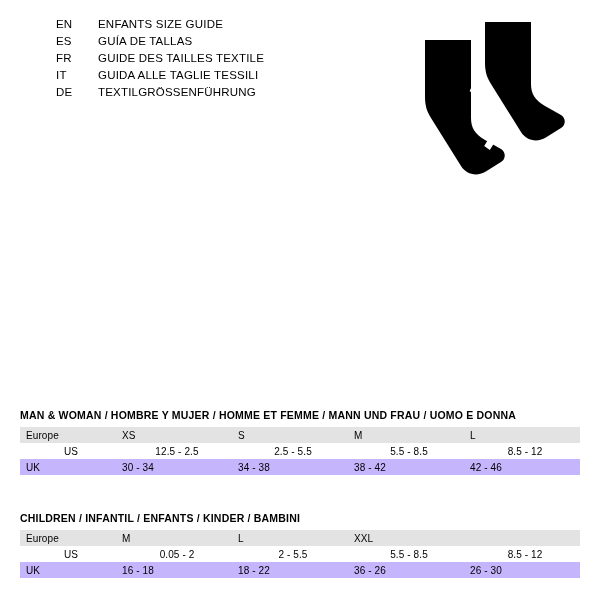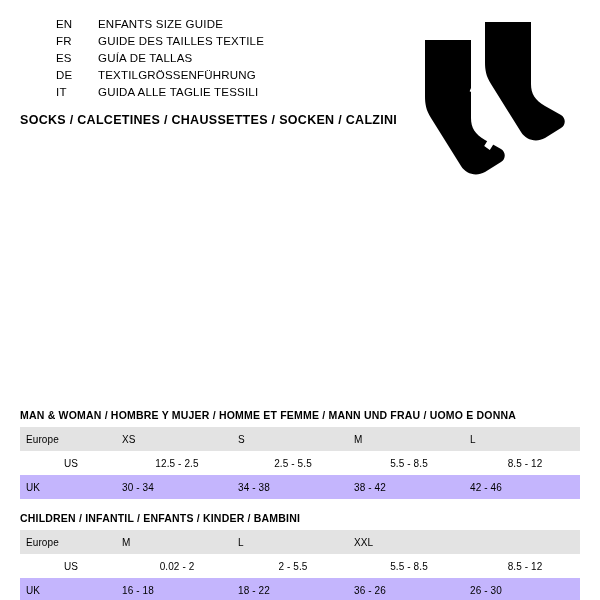--- a/index.html
+++ b/index.html
@@ -79,21 +79,21 @@
     margin-bottom: 6px;
   }
 
   table.size-table {
     border-collapse: collapse;
     width: 560px;
     table-layout: fixed;
   }
   table.size-table td {
     font-size: 10px;
-    height: 24px;
+    height: 16px;
     padding: 0 0 0 6px;
     vertical-align: middle;
     letter-spacing: 0.1px;
   }
   table.size-table tr.head td {
     background: #e3e3e3;
   }
   table.size-table tr.band td {
     background: #c4b5fd;
   }
@@ -111,38 +111,37 @@
 <body>
 
 <div class="page">
 
   <div class="lang-block">
     <div class="lang-row">
       <div class="lang-code">EN</div>
       <div class="lang-text">ENFANTS SIZE GUIDE</div>
     </div>
     <div class="lang-row">
+      <div class="lang-code">ES</div>
+      <div class="lang-text">GUÍA DE TALLAS</div>
+    </div>
+    <div class="lang-row">
       <div class="lang-code">FR</div>
       <div class="lang-text">GUIDE DES TAILLES TEXTILE</div>
     </div>
     <div class="lang-row">
-      <div class="lang-code">ES</div>
-      <div class="lang-text">GUÍA DE TALLAS</div>
+      <div class="lang-code">IT</div>
+      <div class="lang-text">GUIDA ALLE TAGLIE TESSILI</div>
     </div>
     <div class="lang-row">
       <div class="lang-code">DE</div>
       <div class="lang-text">TEXTILGRÖSSENFÜHRUNG</div>
     </div>
-    <div class="lang-row">
-      <div class="lang-code">IT</div>
-      <div class="lang-text">GUIDA ALLE TAGLIE TESSILI</div>
-    </div>
-  </div>
-
-  <div class="socks-title">SOCKS / CALCETINES / CHAUSSETTES / SOCKEN / CALZINI</div>
+  </div>
+
 
   <div class="socks-art">
     <svg width="160" height="155" viewBox="0 0 160 155" xmlns="http://www.w3.org/2000/svg">
 
       <path d="M80 0 H126 V62 C126 72 130 78 140 84 L156 93 C161 96 161 103 156 106 L140 116
                C131 121 121 118 116 110 L86 62 C81 54 80 48 80 40 Z" fill="#000000"></path>
 
       <path d="M20 18 H66 V96 C66 106 70 112 80 118 L96 127 C101 130 101 137 96 140 L80 150
                C71 155 61 152 56 144 L26 96 C21 88 20 82 20 74 Z" fill="#000000"></path>
 
@@ -199,21 +198,21 @@
       <tbody>
         <tr class="head">
           <td>Europe</td>
           <td>M</td>
           <td>L</td>
           <td>XXL</td>
           <td></td>
         </tr>
         <tr class="plain">
           <td>US</td>
-          <td>0.02 - 2</td>
+          <td>0.05 - 2</td>
           <td>2 - 5.5</td>
           <td>5.5 - 8.5</td>
           <td>8.5 - 12</td>
         </tr>
         <tr class="band">
           <td>UK</td>
           <td>16 - 18</td>
           <td>18 - 22</td>
           <td>36 - 26</td>
           <td>26 - 30</td>

